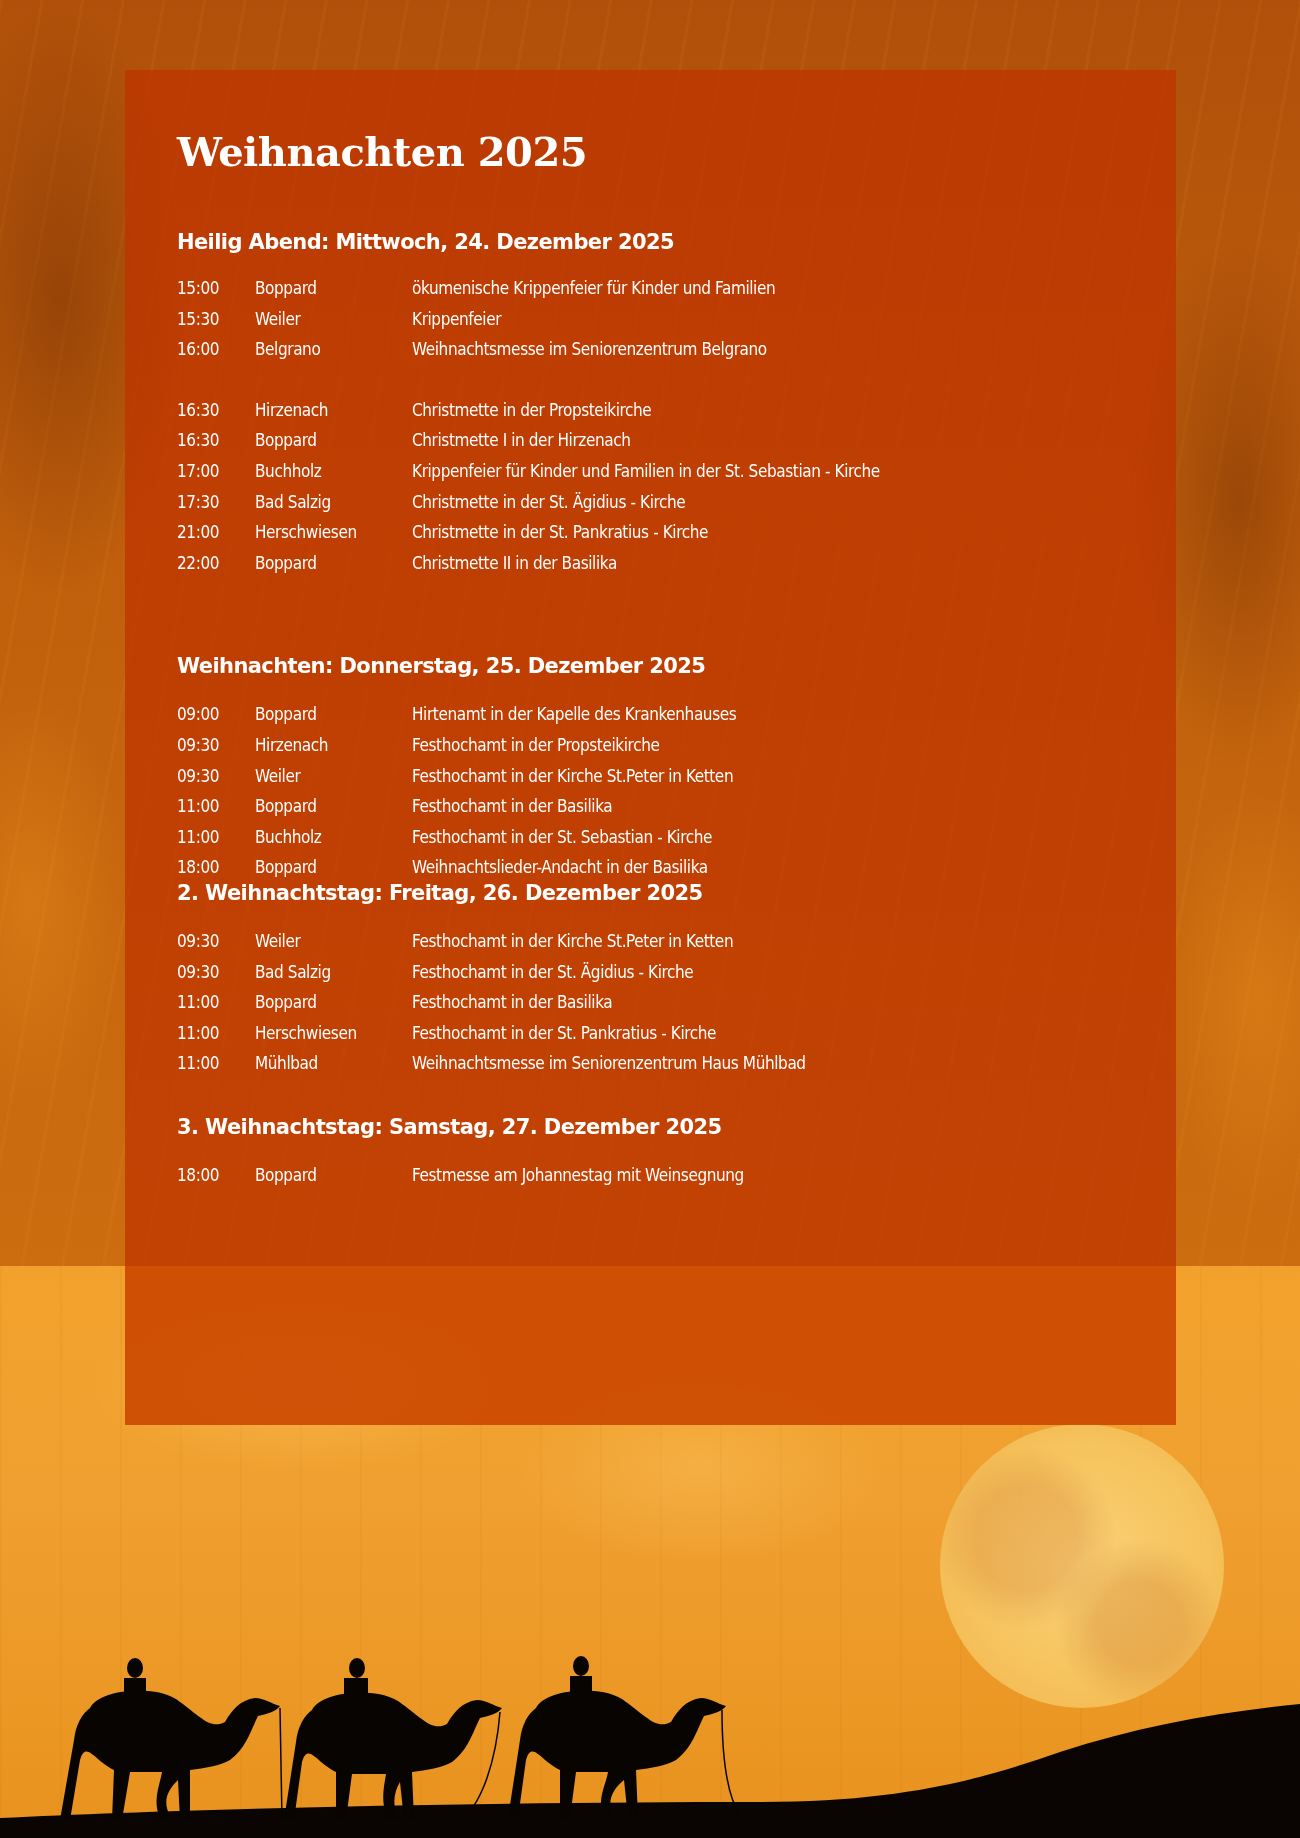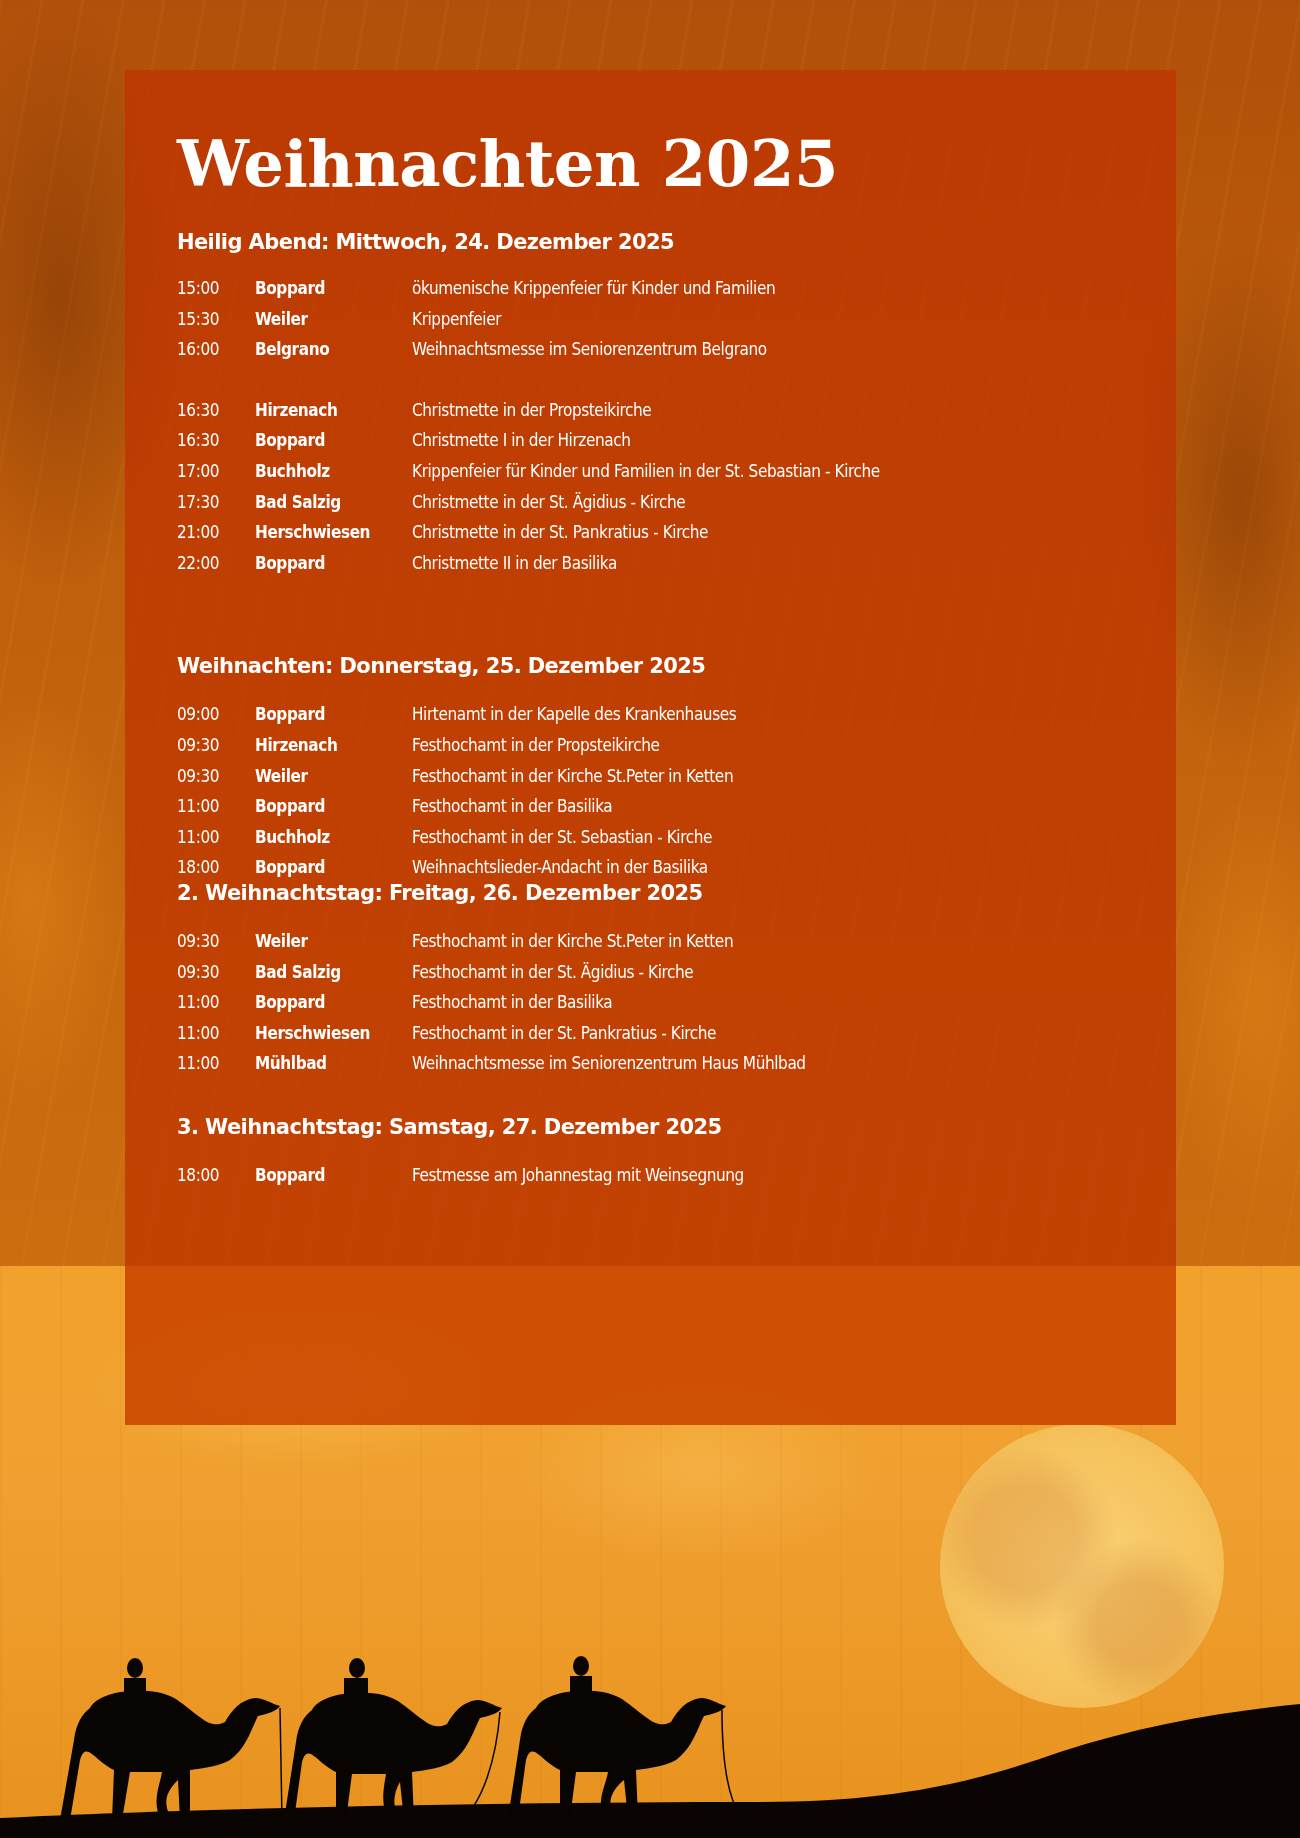--- a/index.html
+++ b/index.html
@@ -48,35 +48,35 @@
   }
   .panel-bottom-tint {
     position: absolute; left: 125px; top: 1266px; width: 1051px; height: 159px;
     background: rgba(210, 80, 0, 0.55);
   }
   .content {
     position: absolute; left: 177px; top: 120px; width: 980px; color: #fff;
   }
   .title {
     font-family: "DejaVu Serif", serif; font-weight: bold;
-    font-size: 64px; letter-spacing: -0.5px; line-height: 1;
+    font-size: 40px; letter-spacing: -0.5px; line-height: 1;
     margin: 12px 0 0 0; height: 92px;
   }
   .section-heading {
     font-family: "DejaVu Sans", sans-serif; font-weight: bold;
     font-size: 21px; line-height: 1; letter-spacing: -0.6px;
     margin: 0; white-space: nowrap;
   }
   .rows { margin-top: 18px; }
   .row {
     display: flex; font-size: 17px; line-height: 30.6px; letter-spacing: -0.4px;
     white-space: nowrap; font-family: "DejaVu Sans Condensed", "DejaVu Sans", sans-serif;
   }
   .row .time { width: 78px; flex: none; }
-  .row .loc { width: 157px; flex: none; font-weight: bold; }
+  .row .loc { width: 157px; flex: none; }
   .row .desc { flex: none; text-align: center; }
   .gap { height: 30px; }
 </style>
 </head>
 <body>
 
 <div class="bg-top"></div>
 <div class="bg-bottom"></div>
 
 <div class="sun"></div>

